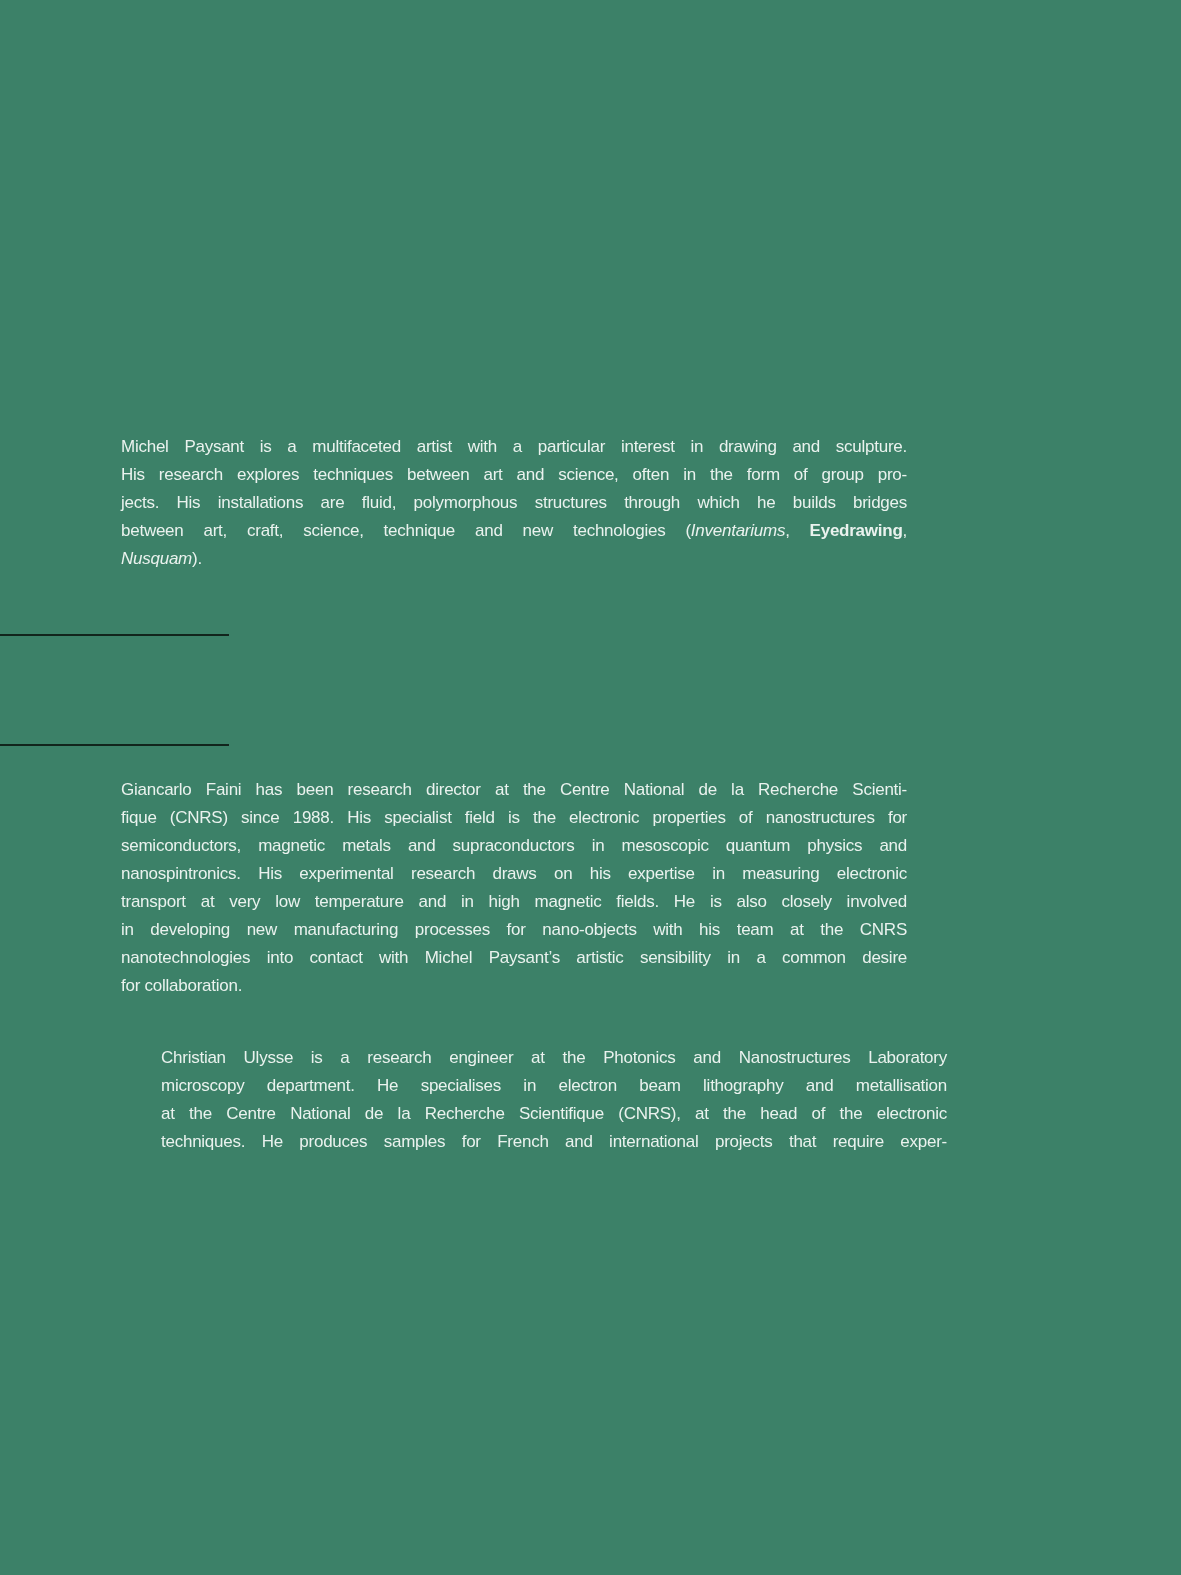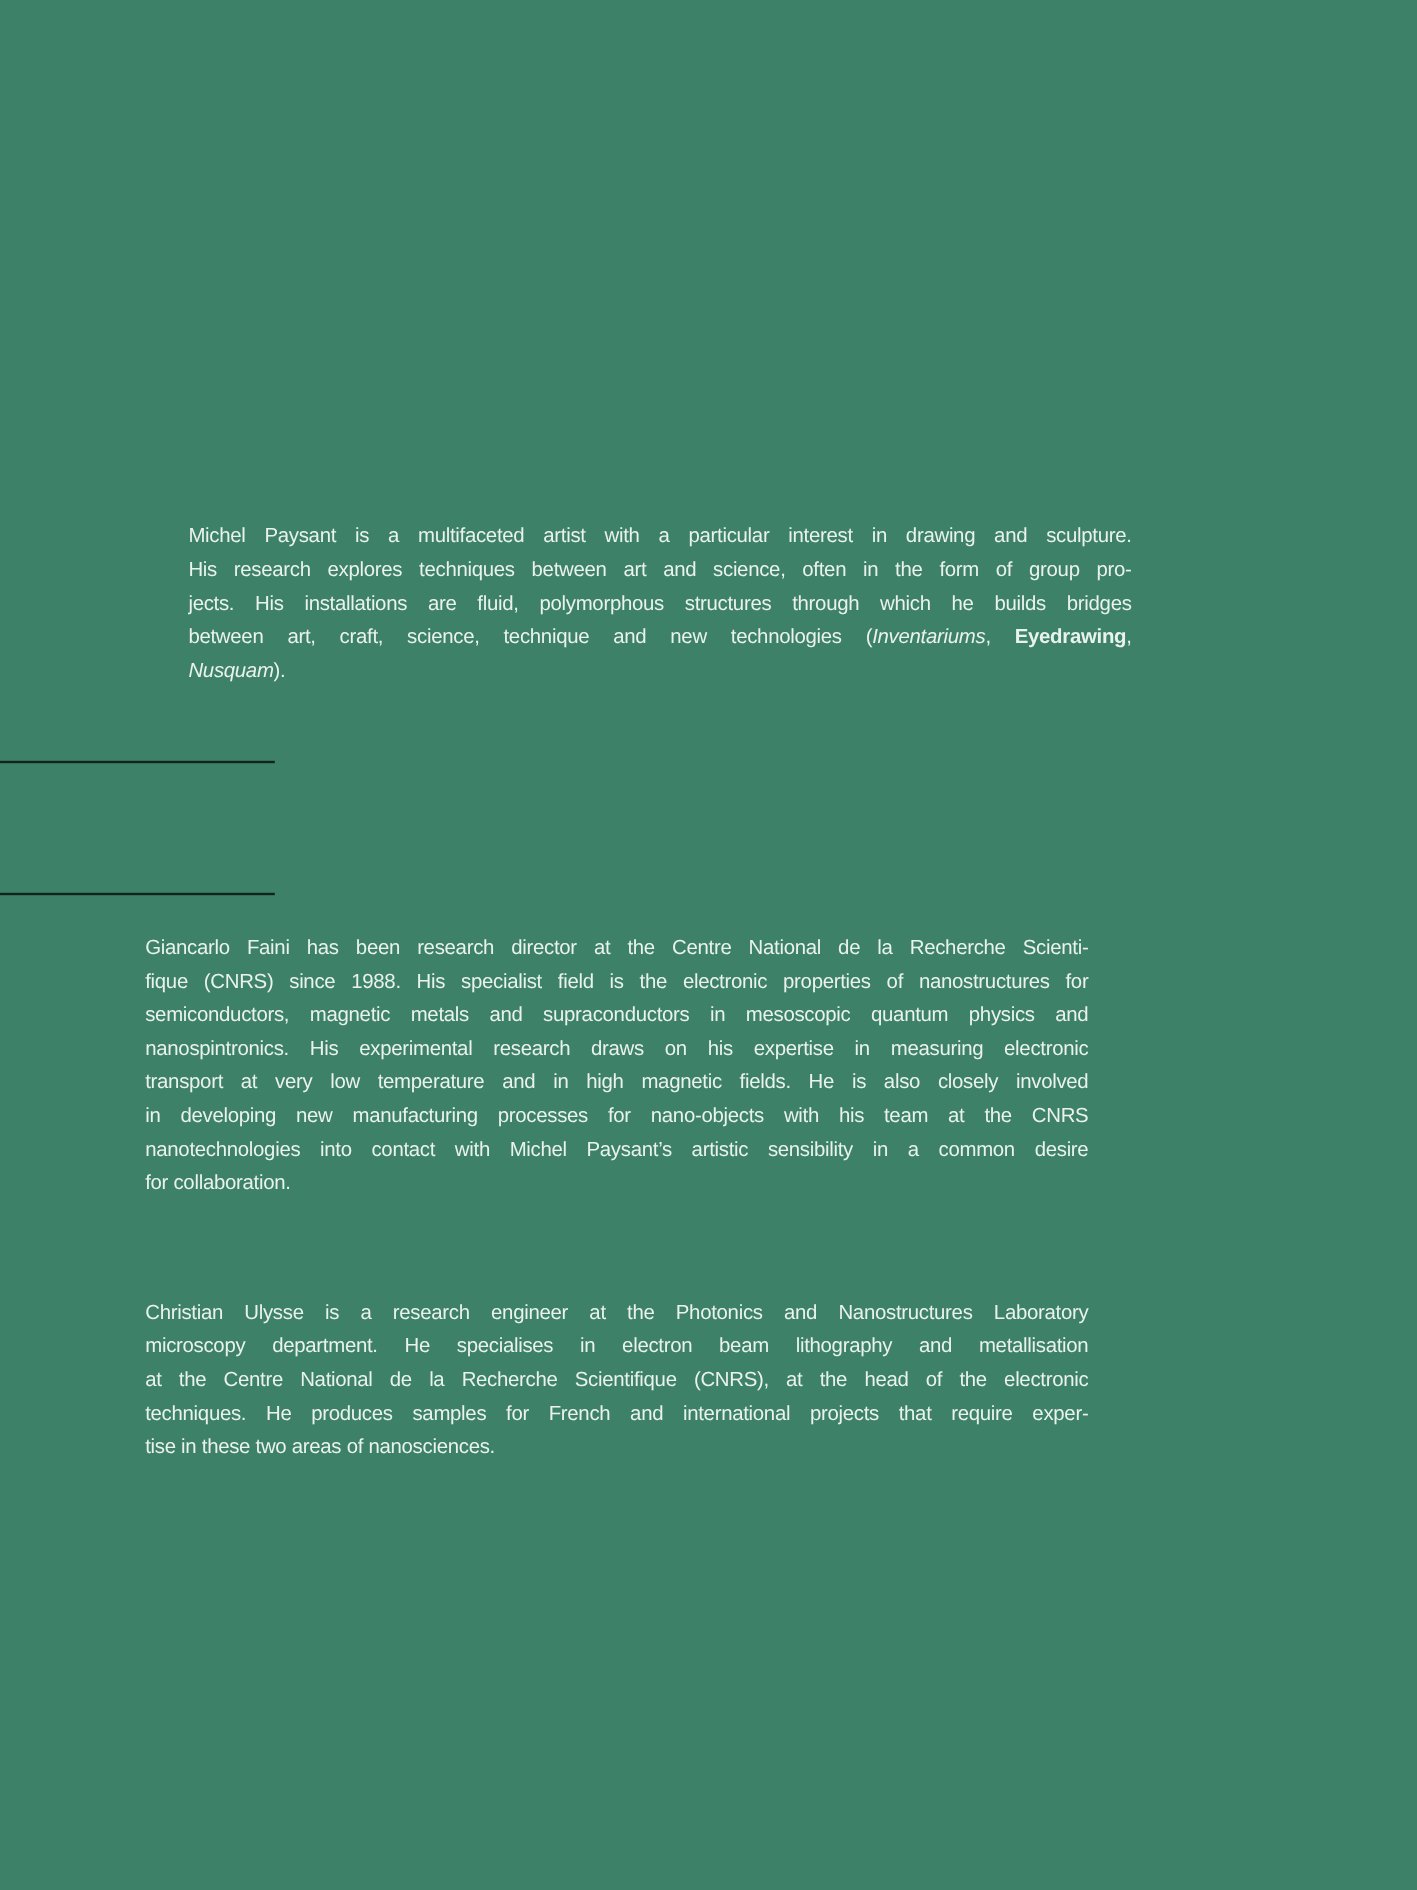--- a/index.html
+++ b/index.html
@@ -20,23 +20,23 @@
   .para {
     position: absolute;
     left: 121px;
     width: 786px;
     font-size: 17px;
     line-height: 28px;
     letter-spacing: -0.25px;
     color: var(--text);
     font-weight: 400;
   }
-  #para-0 { top: 433px; margin-left: 36px; }
+  #para-0 { top: 433px; }
   #para-1 { top: 776px; }
-  #para-2 { top: 1080px; }
+  #para-2 { top: 1044px; margin-left: 40px; }
   .line {
     text-align: justify;
     text-align-last: justify;
   }
   .line.last {
     text-align: left;
     text-align-last: left;
   }
   .seg-i { font-style: italic; }
   .seg-b { font-weight: 700; }
@@ -74,15 +74,14 @@
       <div class="line"><span>in developing new manufacturing processes for nano-objects with his team at the CNRS</span></div>
       <div class="line"><span>nanotechnologies into contact with Michel Paysant’s artistic sensibility in a common desire</span></div>
       <div class="line last"><span>for collaboration.</span></div>
     </div>
 
   <div class="para" id="para-2">
       <div class="line"><span>Christian Ulysse is a research engineer at the Photonics and Nanostructures Laboratory</span></div>
       <div class="line"><span>microscopy department.  He specialises in electron beam lithography and metallisation</span></div>
       <div class="line"><span>at the Centre National de la Recherche Scientifique (CNRS), at the head of the electronic</span></div>
       <div class="line"><span>techniques.  He produces samples for French and international projects that require exper-</span></div>
-      <div class="line last"><span>tise in these two areas of nanosciences.</span></div>
     </div>
 </div>
 
 </body></html>

